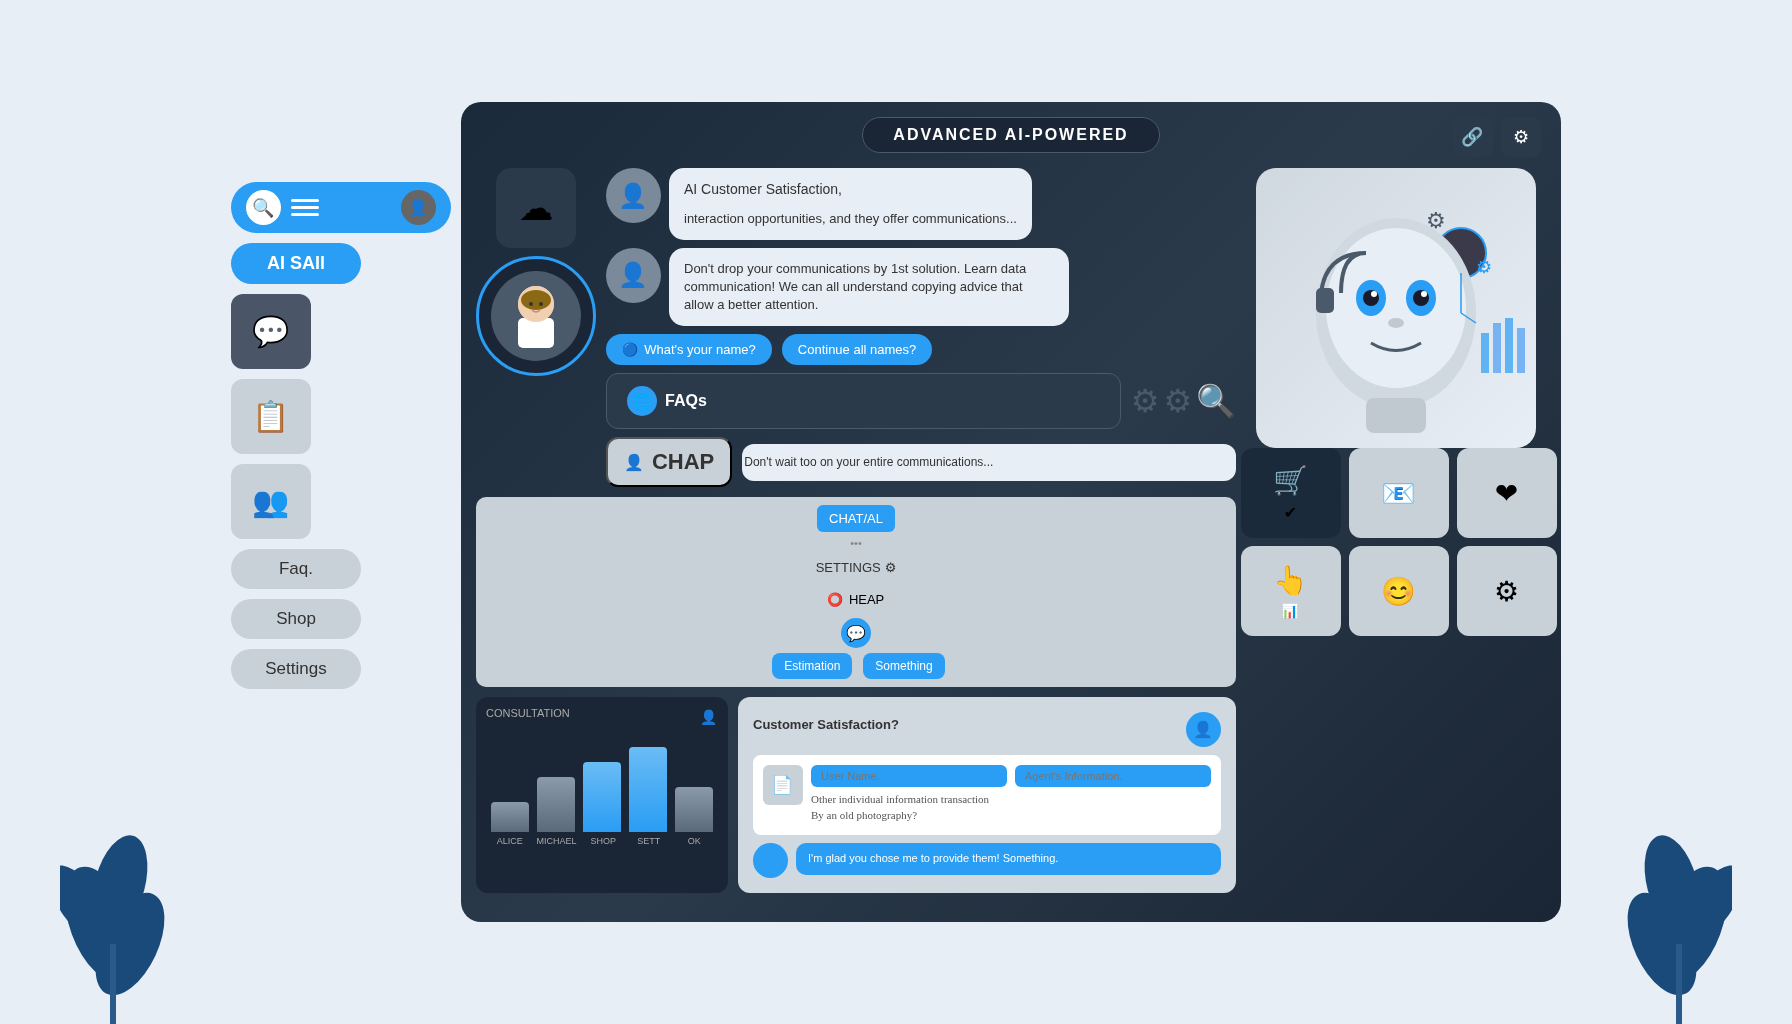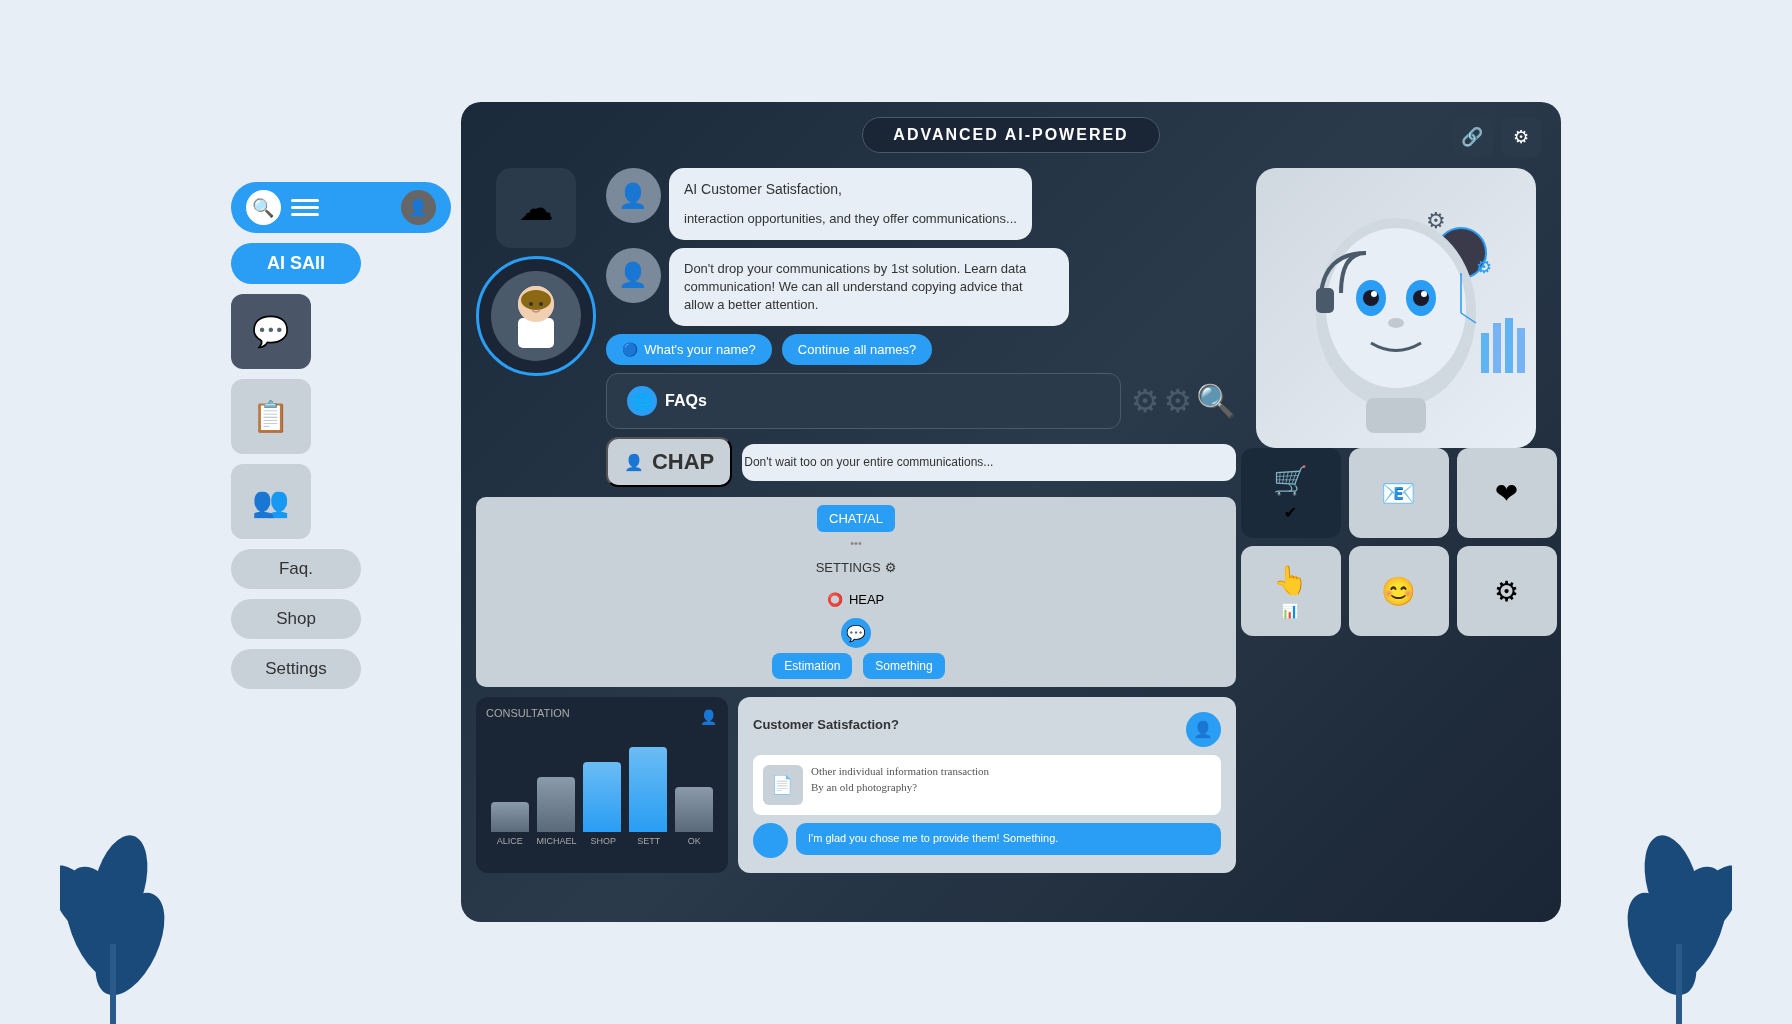--- a/index.html
+++ b/index.html
@@ -806,20 +806,24 @@
 
           <div class="satisfaction-panel">
             <div class="satisfaction-header">
               <span class="satisfaction-title">Customer Satisfaction?</span>
               <div class="satisfaction-avatar">👤</div>
             </div>
 
             <div class="satisfaction-form">
               <div class="form-icon">📄</div>
               <div class="form-fields">
+                <div class="form-row">
+                  <input class="form-input" placeholder="User Name." style="">
+                  <input class="form-input" placeholder="Agent's Information." style="">
+                </div>
                 <div class="form-text-row">Other individual information transaction</div>
                 <div class="form-text-row">By an old photography?</div>
               </div>
             </div>
 
             <div class="satisfaction-message">
               <div class="msg-avatar"></div>
               <div class="msg-bubble">I'm glad you chose me to provide them!  Something.</div>
             </div>
           </div>

